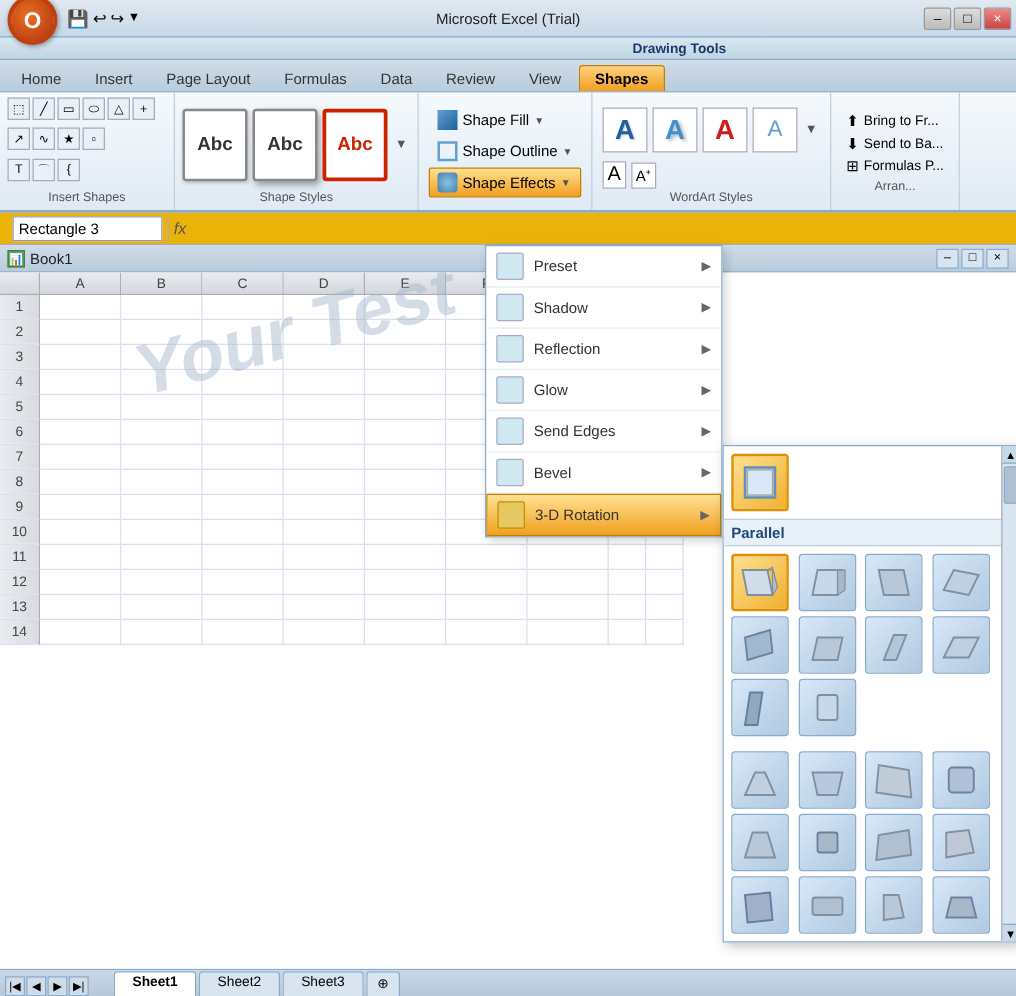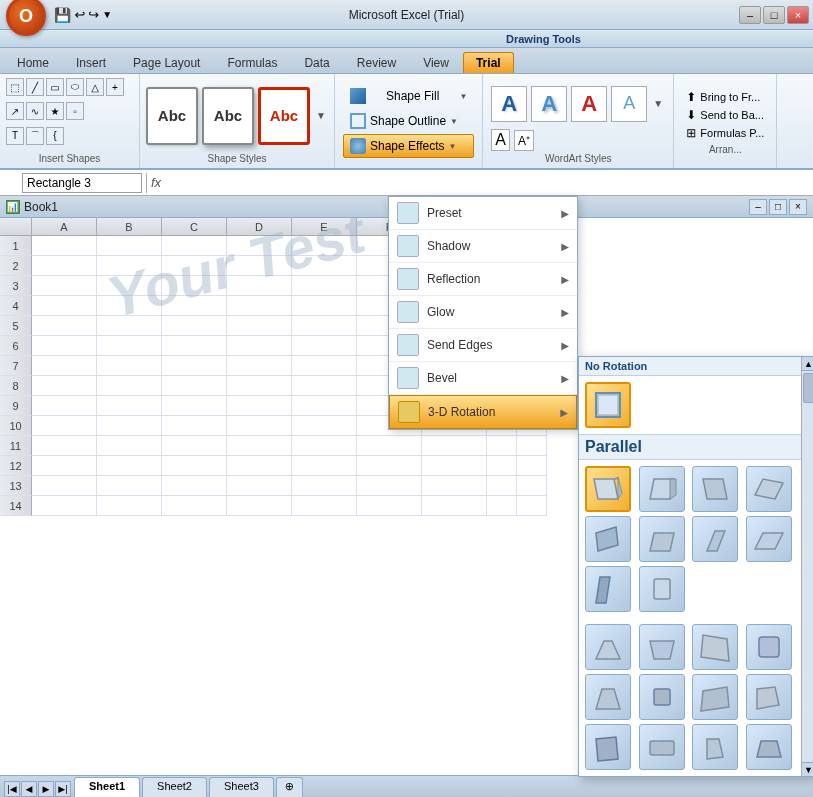--- a/index.html
+++ b/index.html
@@ -38,21 +38,21 @@
 </div>
 
 <div style="height:26px;background:linear-gradient(to bottom,#d0dce8,#b8ccdc);display:flex;align-items:flex-end;padding-left:4px;border-bottom:1px solid #8aabcb;">
   <div class="ribbon-tab" style="padding:3px 12px;cursor:pointer;font-size:12px;color:#333;border:1px solid transparent;border-bottom:none;margin-right:1px;background:transparent;border-radius:3px 3px 0 0;">Home</div>
   <div class="ribbon-tab" style="padding:3px 12px;cursor:pointer;font-size:12px;color:#333;border:1px solid transparent;border-bottom:none;margin-right:1px;background:transparent;border-radius:3px 3px 0 0;">Insert</div>
   <div class="ribbon-tab" style="padding:3px 12px;cursor:pointer;font-size:12px;color:#333;border:1px solid transparent;border-bottom:none;margin-right:1px;background:transparent;border-radius:3px 3px 0 0;">Page Layout</div>
   <div class="ribbon-tab" style="padding:3px 12px;cursor:pointer;font-size:12px;color:#333;border:1px solid transparent;border-bottom:none;margin-right:1px;background:transparent;border-radius:3px 3px 0 0;">Formulas</div>
   <div class="ribbon-tab" style="padding:3px 12px;cursor:pointer;font-size:12px;color:#333;border:1px solid transparent;border-bottom:none;margin-right:1px;background:transparent;border-radius:3px 3px 0 0;">Data</div>
   <div class="ribbon-tab" style="padding:3px 12px;cursor:pointer;font-size:12px;color:#333;border:1px solid transparent;border-bottom:none;margin-right:1px;background:transparent;border-radius:3px 3px 0 0;">Review</div>
   <div class="ribbon-tab" style="padding:3px 12px;cursor:pointer;font-size:12px;color:#333;border:1px solid transparent;border-bottom:none;margin-right:1px;background:transparent;border-radius:3px 3px 0 0;">View</div>
-  <div class="ribbon-tab active" style="padding:3px 12px;cursor:pointer;font-size:12px;font-weight:bold;color:#000;border:1px solid #c08000;border-bottom:none;margin-right:1px;background:linear-gradient(to bottom,#ffd080,#f0a020);border-radius:3px 3px 0 0;">Trial</div>
+  <div class="ribbon-tab active" style="padding:3px 12px;cursor:pointer;font-size:12px;font-weight:bold;color:#000;border:1px solid #c08000;border-bottom:none;margin-right:1px;background:linear-gradient(to bottom,#ffd080,#f0a020);border-radius:3px 3px 0 0;">Shapes</div>
 </div>
 
 <div style="height:96px;background:linear-gradient(to bottom,#f5f9fc,#e0eaf4);border-bottom:2px solid #8aabcb;display:flex;position:relative;overflow:hidden;">
 
   <div style="display:flex;flex-direction:column;padding:4px 6px;border-right:1px solid #c0d0e0;min-width:140px;">
     <div style="display:flex;flex-wrap:wrap;gap:2px;flex:1;align-items:flex-start;">
 
       <div style="width:18px;height:18px;border:1px solid #aab;background:#e8f0f8;display:flex;align-items:center;justify-content:center;cursor:pointer;font-size:10px;">⬚</div>
       <div style="width:18px;height:18px;border:1px solid #aab;background:#e8f0f8;display:flex;align-items:center;justify-content:center;cursor:pointer;font-size:10px;">╱</div>
       <div style="width:18px;height:18px;border:1px solid #aab;background:#e8f0f8;display:flex;align-items:center;justify-content:center;cursor:pointer;font-size:10px;">▭</div>
@@ -78,21 +78,21 @@
     <div style="display:flex;gap:4px;flex:1;align-items:center;">
       <div style="width:52px;height:58px;border:2px solid #888;border-radius:3px;display:flex;align-items:center;justify-content:center;cursor:pointer;font-size:15px;font-weight:bold;background:white;color:#333;box-shadow:1px 1px 3px rgba(0,0,0,0.2);">Abc</div>
       <div style="width:52px;height:58px;border:2px solid #888;border-radius:3px;display:flex;align-items:center;justify-content:center;cursor:pointer;font-size:15px;font-weight:bold;background:white;color:#333;box-shadow:2px 3px 6px rgba(0,0,0,0.35);">Abc</div>
       <div style="width:52px;height:58px;border:3px solid #cc2200;border-radius:3px;display:flex;align-items:center;justify-content:center;cursor:pointer;font-size:15px;font-weight:bold;background:white;color:#cc2200;">Abc</div>
       <div style="width:14px;height:58px;display:flex;align-items:center;justify-content:center;cursor:pointer;font-size:10px;color:#555;">▼</div>
     </div>
     <div style="font-size:10px;color:#555;text-align:center;">Shape Styles</div>
   </div>
 
   <div style="display:flex;flex-direction:column;padding:6px 8px;border-right:1px solid #c0d0e0;justify-content:center;gap:1px;">
-    <div style="display:flex;align-items:center;gap:20px;padding:3px 6px;cursor:pointer;font-size:12px;border:1px solid transparent;border-radius:2px;white-space:nowrap;">
+    <div style="display:flex;align-items:center;gap:4px;padding:3px 6px;cursor:pointer;font-size:12px;border:1px solid transparent;border-radius:2px;white-space:nowrap;">
       <span style="width:16px;height:16px;background:linear-gradient(135deg,#60a0d0,#2060a0);display:inline-block;"></span>
       <span>Shape Fill</span>
       <span style="font-size:8px;color:#555;">▼</span>
     </div>
     <div style="display:flex;align-items:center;gap:4px;padding:3px 6px;cursor:pointer;font-size:12px;border:1px solid transparent;border-radius:2px;white-space:nowrap;">
       <span style="width:16px;height:16px;border:2px solid #60a0d0;display:inline-block;"></span>
       <span>Shape Outline</span>
       <span style="font-size:8px;color:#555;">▼</span>
     </div>
     <div style="display:flex;align-items:center;gap:4px;padding:3px 6px;cursor:pointer;font-size:12px;background:linear-gradient(to bottom,#ffe090,#f0a020);border:1px solid #c08000;border-radius:2px;white-space:nowrap;">
@@ -127,21 +127,21 @@
       <span>Send to Ba...</span>
     </div>
     <div style="display:flex;align-items:center;gap:4px;padding:2px 4px;cursor:pointer;font-size:11px;white-space:nowrap;">
       <span style="font-size:12px;">⊞</span>
       <span>Formulas P...</span>
     </div>
     <div style="font-size:10px;color:#555;text-align:center;margin-top:2px;">Arran...</div>
   </div>
 </div>
 
-<div style="height:26px;background:#ffffff;border-bottom:1px solid #aab;display:flex;align-items:center;gap:4px;padding:0 22px;">
+<div style="height:26px;background:#eab308;border-bottom:1px solid #aab;display:flex;align-items:center;gap:4px;padding:0 10px;">
   <input style="width: 120px; height: 20px; border: 1px solid rgb(153, 153, 170); padding: 0px 4px; font-size: 12px; background: white;" value="Rectangle 3">
   <div style="width:1px;height:20px;background:#aab;"></div>
   <span style="color:#555;font-style:italic;font-size:13px;">fx</span>
 </div>
 
 <div style="position:relative;flex:1;display:flex;height:calc(797px - 30px - 18px - 26px - 96px - 26px);">
 
   <div style="flex:1;overflow:hidden;background:#c5d9e8;display:flex;flex-direction:column;">
 
     <div style="height:22px;background:linear-gradient(to bottom,#d0dce8,#b8ccdc);display:flex;align-items:center;padding:0 6px;gap:4px;border-bottom:1px solid #8aabcb;">
@@ -346,21 +346,21 @@
       </div>
     </div>
 
     <div style="height:22px;background:linear-gradient(to bottom,#c8d8e8,#b8c8d8);display:flex;align-items:flex-end;border-top:1px solid #8aabcb;">
       <div style="display:flex;align-items:center;margin-left:4px;gap:1px;">
         <div style="width:16px;height:16px;background:#d0dce8;border:1px solid #8aabcb;display:flex;align-items:center;justify-content:center;cursor:pointer;font-size:9px;">|◀</div>
         <div style="width:16px;height:16px;background:#d0dce8;border:1px solid #8aabcb;display:flex;align-items:center;justify-content:center;cursor:pointer;font-size:9px;">◀</div>
         <div style="width:16px;height:16px;background:#d0dce8;border:1px solid #8aabcb;display:flex;align-items:center;justify-content:center;cursor:pointer;font-size:9px;">▶</div>
         <div style="width:16px;height:16px;background:#d0dce8;border:1px solid #8aabcb;display:flex;align-items:center;justify-content:center;cursor:pointer;font-size:9px;">▶|</div>
       </div>
-      <div style="padding:2px 14px;height:20px;cursor:pointer;font-size:11px;border:1px solid #8aabcb;border-bottom:none;background:white;margin-left:3px;border-radius:3px 3px 0 0;font-weight:bold;">Sheet1</div>
+      <div style="padding:2px 14px;height:20px;cursor:pointer;font-size:11px;border:1px solid #8aabcb;border-bottom:none;background:white;margin-left:20px;border-radius:3px 3px 0 0;font-weight:bold;">Sheet1</div>
       <div style="padding:2px 14px;height:20px;cursor:pointer;font-size:11px;border:1px solid #8aabcb;border-bottom:none;background:#d8e4f0;margin-left:2px;border-radius:3px 3px 0 0;">Sheet2</div>
       <div style="padding:2px 14px;height:20px;cursor:pointer;font-size:11px;border:1px solid #8aabcb;border-bottom:none;background:#d8e4f0;margin-left:2px;border-radius:3px 3px 0 0;">Sheet3</div>
       <div style="padding:2px 8px;height:20px;cursor:pointer;font-size:11px;border:1px solid #8aabcb;border-bottom:none;background:#d8e4f0;margin-left:2px;border-radius:3px 3px 0 0;">⊕</div>
     </div>
   </div>
 
   <div style="position:absolute;top:0px;left:388px;z-index:100;background:white;border:1px solid #8aabcb;box-shadow:2px 2px 8px rgba(0,0,0,0.2);width:190px;">
     <div style="display:flex;align-items:center;padding:5px 8px;cursor:pointer;border-bottom:1px solid #e8eef4;font-size:12px;color:#333;">
       <div style="width:22px;height:22px;background:#d0e8f0;border:1px solid #aac;margin-right:8px;border-radius:2px;flex-shrink:0;"></div>
       <span>Preset</span>
@@ -396,31 +396,30 @@
       <span>3-D Rotation</span>
       <span style="margin-left:auto;color:#666;font-size:10px;">▶</span>
     </div>
   </div>
 
   <div style="position:absolute;top:160px;left:578px;z-index:200;width:238px;background:white;border:1px solid #8aabcb;box-shadow:3px 3px 10px rgba(0,0,0,0.25);">
 
     <div style="display:flex;">
       <div style="flex:1;">
 
-        <div style="padding:3px 6px;font-size:11px;font-weight:bold;color:#1a4a7a;background:#e8f0f8;border-bottom:1px solid #c0d0e0;">No Rotation</div>
         <div style="display:grid;grid-template-columns:repeat(4,1fr);gap:4px;padding:6px;">
           <div style="width:46px;height:46px;background:linear-gradient(135deg,#ffe090,#f0b030);border:2px solid #e09000;border-radius:3px;cursor:pointer;display:flex;align-items:center;justify-content:center;">
             <svg width="32" height="32" viewBox="0 0 32 32">
               <rect x="4" y="4" width="24" height="24" fill="none" stroke="#6090c0" stroke-width="2"></rect>
               <rect x="6" y="6" width="20" height="20" fill="#d8e8f8" stroke="#8aabcb" stroke-width="1"></rect>
             </svg>
           </div>
         </div>
 
-        <div style="padding:3px 6px;font-size:16px;font-weight:bold;color:#1a4a7a;background:#e8f0f8;border-top:1px solid #c0d0e0;border-bottom:1px solid #c0d0e0;">Parallel</div>
+        <div style="padding:3px 6px;font-size:12px;font-weight:bold;color:#1a4a7a;background:#e8f0f8;border-top:1px solid #c0d0e0;border-bottom:1px solid #c0d0e0;">Parallel</div>
         <div style="display:grid;grid-template-columns:repeat(4,1fr);gap:4px;padding:6px;">
 
           <div style="width:46px;height:46px;background:linear-gradient(135deg,#ffe090,#f0b030);border:2px solid #e09000;border-radius:3px;cursor:pointer;display:flex;align-items:center;justify-content:center;">
             <svg width="32" height="32" viewBox="0 0 32 32">
               <polygon points="6,26 26,26 22,6 2,6" fill="#d0dce8" stroke="#8090a0" stroke-width="1.5"></polygon>
               <polygon points="26,26 30,20 26,4 22,6 26,6 26,26" fill="#b0bec8" stroke="#8090a0" stroke-width="1"></polygon>
             </svg>
           </div>
           <div style="width:46px;height:46px;background:linear-gradient(135deg,#d8e8f8,#b0c8e0);border:1px solid #8aabcb;border-radius:3px;cursor:pointer;display:flex;align-items:center;justify-content:center;">
             <svg width="32" height="32" viewBox="0 0 32 32">

